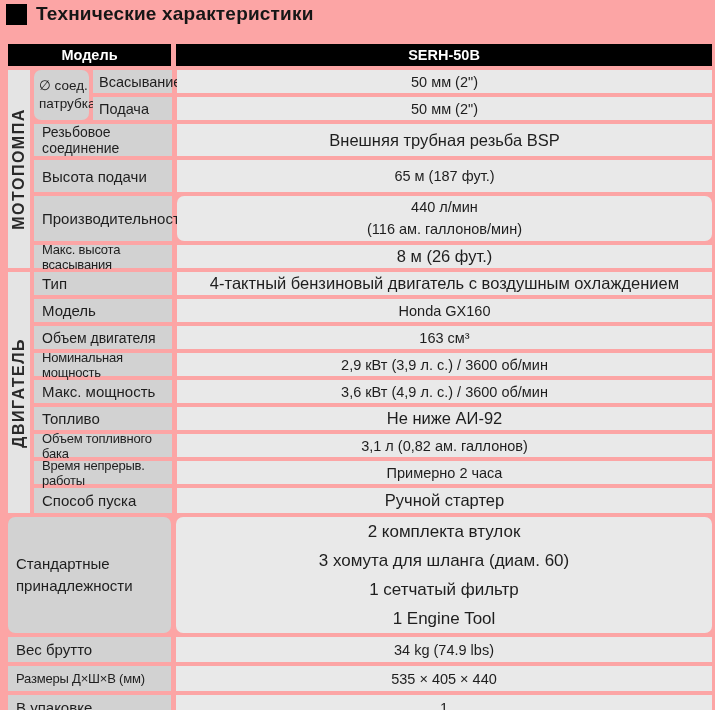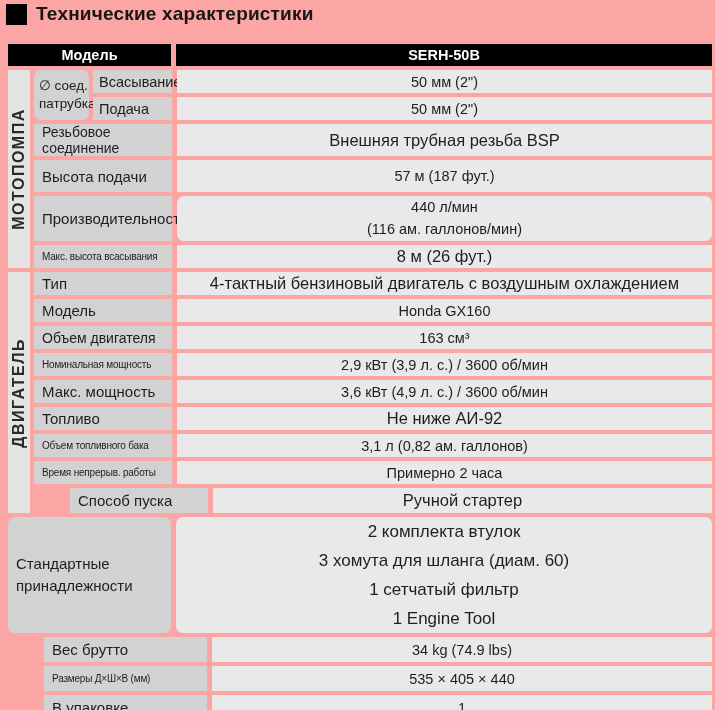--- a/index.html
+++ b/index.html
@@ -26,35 +26,35 @@
   .strip span{transform:rotate(-90deg);white-space:nowrap;font-weight:600;
               font-size:16px;letter-spacing:1.5px;color:#2a2a2a;}
   .rows{flex:1;display:flex;flex-direction:column;gap:4px;}
 
   .row{display:flex;gap:5px;}
   .lcell{width:138px;background:#d2d2d2;display:flex;align-items:center;
          padding-left:8px;box-sizing:border-box;font-size:15px;color:#1e1e1e;}
   .vcell{flex:1;background:#e9e9e9;display:flex;align-items:center;justify-content:center;
          text-align:center;font-size:14.5px;color:#1e1e1e;}
   .lcell.wide{width:163px;}
-  .lcell.cond{font-size:10px;letter-spacing:-.2px;}
+  .lcell.cond{font-size:13px;letter-spacing:-.2px;}
   .lcell.mid{font-size:14px;}
   .vcell.lg{font-size:16.5px;}
   .pre{white-space:pre-line;border-radius:7px;}
 
   
   .dual{display:flex;gap:4px;}
   .diam-cell{width:55px;background:#d2d2d2;display:flex;align-items:center;
              padding-left:5px;box-sizing:border-box;font-size:13.5px;line-height:1.35;color:#1e1e1e;}
   .dual-right{flex:1;display:flex;flex-direction:column;gap:4px;}
   .dual-right .row{height:23px;}
   .dual-right .lcell{width:79px;padding-left:6px;font-size:14.5px;}
 
   
-  .h23{height:23px;}.h24{height:32px;}.h25{height:25px;margin-left:36px;}
+  .h23{height:23px;}.h24{height:32px;}.h25{height:25px;}
   .h45{height:45px;}.h116{height:116px;}
   .vcell.two{line-height:1.5;}
   .acc-label{line-height:1.45;font-size:15px;}
   .acc-value{line-height:1.72;font-size:17px;}
 </style>
 </head>
 <body>
 
 <div class="page">
 
@@ -90,21 +90,21 @@
             </div>
           </div>
         </div>
 
         <div class="row h24">
           <div class="lcell mid">Резьбовое соединение</div>
           <div class="vcell lg">Внешняя трубная резьба BSP</div>
         </div>
         <div class="row h24">
           <div class="lcell">Высота подачи</div>
-          <div class="vcell">57 м (187 фут.)</div>
+          <div class="vcell">65 м (187 фут.)</div>
         </div>
         <div class="row h45">
           <div class="lcell">Производительность</div>
           <div class="vcell pre two">440 л/мин
 (116 ам. галлонов/мин)</div>
         </div>
         <div class="row h23">
           <div class="lcell cond">Макс. высота всасывания</div>
           <div class="vcell lg">8 м (26 фут.)</div>
         </div>

